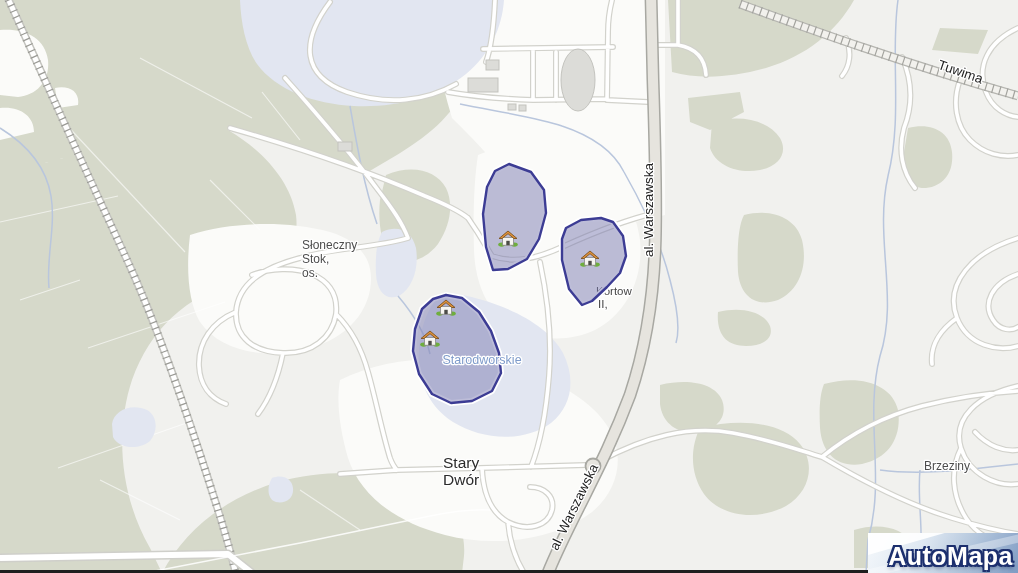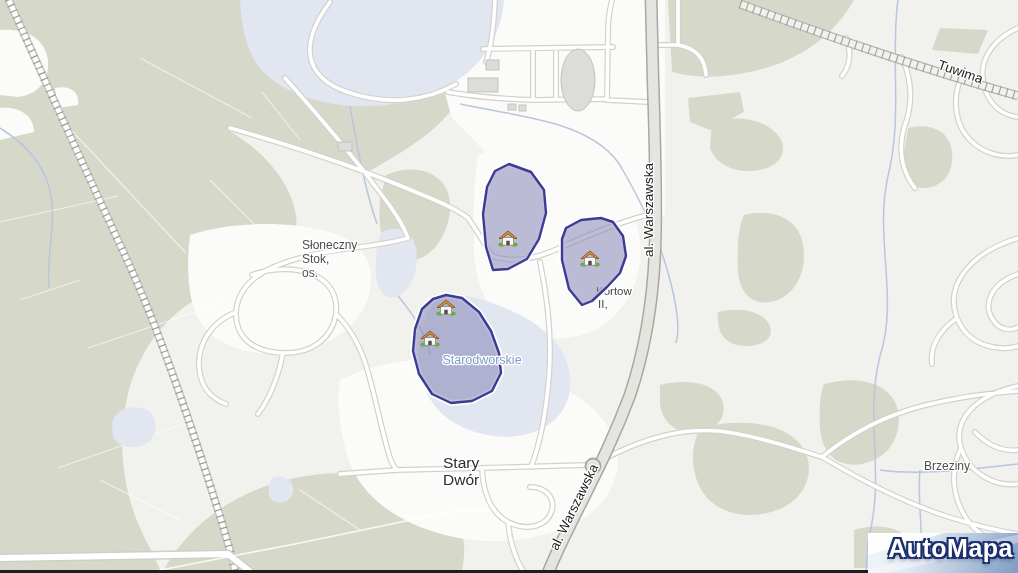--- a/index.html
+++ b/index.html
@@ -12,21 +12,21 @@
   .lbl-water{fill:#7e9bca;font-size:12.5px;}
   .lbl-road{fill:#1f1f1f;font-size:13.5px;}
   .lbl-small{fill:#474747;font-size:11.5px;}
   .bottom-bar{position:absolute;left:0;bottom:0;width:100%;height:3px;background:#1e1e1e;z-index:5;}
   .watermark{position:absolute;right:0;bottom:0;width:150px;height:40px;z-index:6;overflow:hidden;
     background:linear-gradient(118deg,#f5f8fb 0%,#dfe8f2 35%,#b7c9de 62%,#7f9cc4 100%);}
   .watermark::before{content:"";position:absolute;left:-28px;top:-16px;width:150px;height:24px;
     background:rgba(255,255,255,.9);transform:rotate(-16deg);}
   .watermark::after{content:"";position:absolute;left:-12px;top:16px;width:200px;height:8px;
     background:rgba(255,255,255,.35);transform:rotate(-13deg);}
-  .brand{position:absolute;right:5px;bottom:10px;font-size:25px;font-weight:bold;color:#fff;
+  .brand{position:absolute;right:5px;bottom:2px;font-size:25px;font-weight:bold;color:#fff;
     letter-spacing:.5px;z-index:2;
     text-shadow:-2px -2px 0 #1c2f6e,2px -2px 0 #1c2f6e,-2px 2px 0 #1c2f6e,2px 2px 0 #1c2f6e,
                 0 0 2px #1c2f6e,0 3px 4px rgba(10,20,60,.55);}
 </style>
 </head>
 <body>
 
 <div class="stage">
 <svg width="1018" height="573" viewBox="0 0 1018 573">
   <defs>

